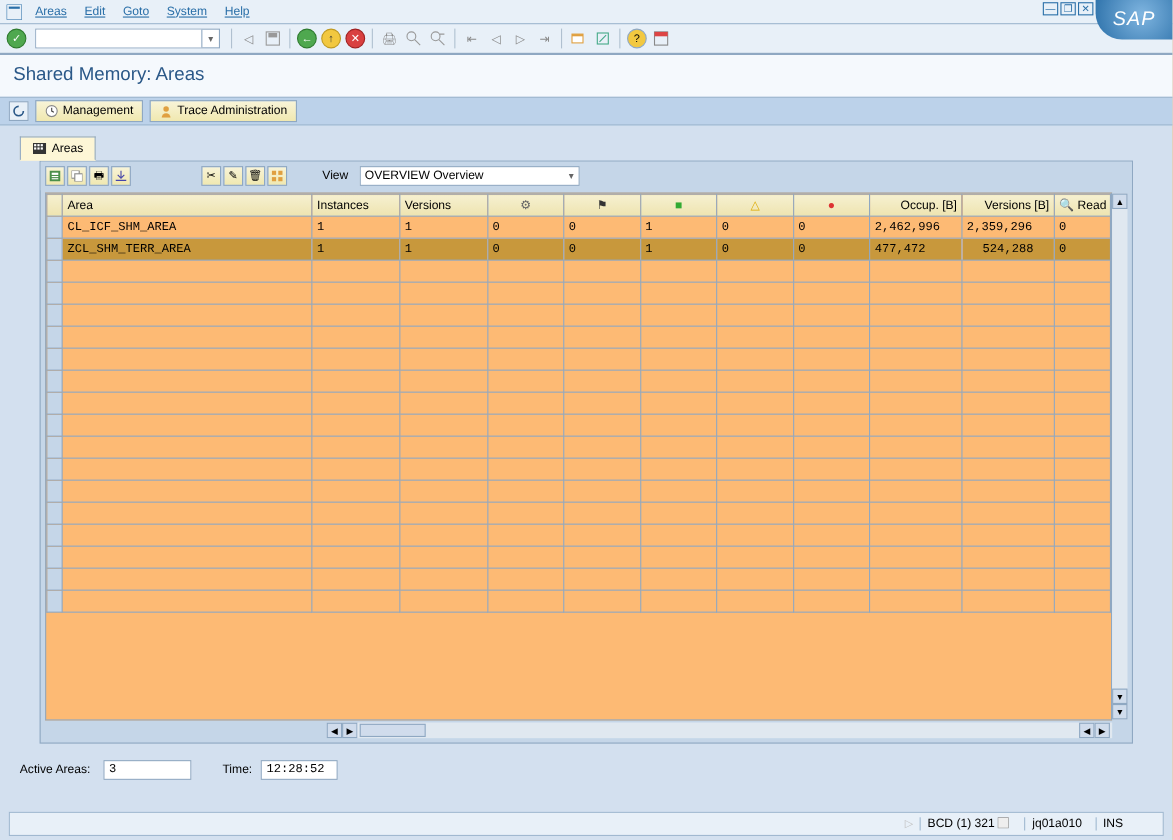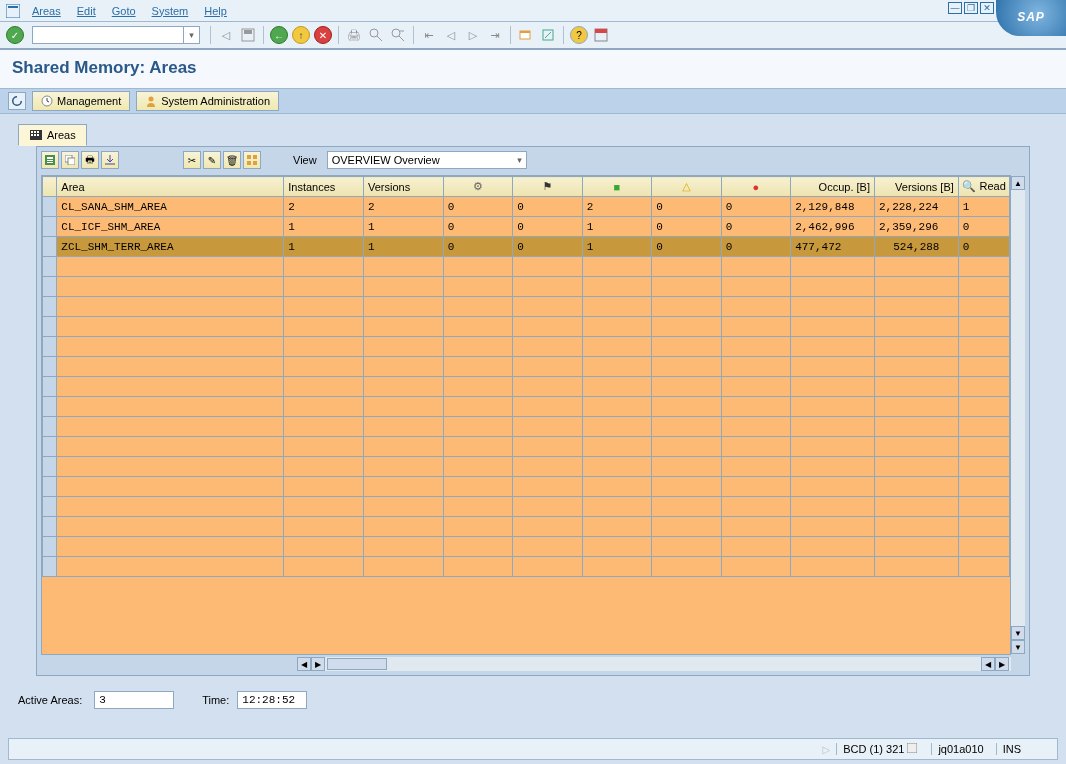--- a/index.html
+++ b/index.html
@@ -3,38 +3,38 @@
 <meta charset="utf-8">
 <style>
 * { box-sizing: border-box; margin: 0; padding: 0; font-family: Arial, sans-serif; }
 body { background: #d3e0ef; width: 1066px; height: 764px; overflow: hidden; position: relative; font-size: 11px; }
 
 
 .menubar { background: #e8f0f8; border-bottom: 1px solid #a0b8d0; height: 22px; display: flex; align-items: center; padding: 0 6px; position: relative; }
 .menubar .menu-icon { width: 14px; height: 14px; margin-right: 4px; color: #2a6fa8; }
 .menubar .menu-item { color: #2a6fa8; padding: 2px 8px; cursor: pointer; text-decoration: underline; }
 .menubar .sap-logo { position: absolute; right: 0; top: -2px; width: 70px; height: 38px; background: radial-gradient(circle at 60% 40%, #7fb5e0, #2a6fa8); border-radius: 0 0 0 24px; display: flex; align-items: center; justify-content: center; }
-.menubar .sap-logo .text { color: #fff; font-weight: bold; font-size: 12px; letter-spacing: 1px; font-style: italic; }
+.menubar .sap-logo .text { color: #fff; font-weight: normal; font-size: 18px; letter-spacing: 1px; font-style: italic; }
 .window-controls { position: absolute; right: 72px; top: 2px; display: flex; gap: 2px; }
 .window-controls span { width: 14px; height: 12px; border: 1px solid #2a6fa8; color: #2a6fa8; font-size: 9px; display: flex; align-items: center; justify-content: center; background: #e8f0f8; }
 
 
 .toolbar { height: 28px; background: #e8f0f8; border-bottom: 2px solid #8fa8c2; display: flex; align-items: center; padding: 0 6px; gap: 4px; }
 .tb-btn { width: 18px; height: 18px; border: 1px solid #8fa8c2; border-radius: 50%; display: flex; align-items: center; justify-content: center; background: #fff; cursor: pointer; font-size: 10px; }
 .tb-green { background: #4fa84f; color: #fff; border-color: #2d7a2d; }
 .tb-yellow { background: #f2c840; color: #333; border-color: #c09a20; }
 .tb-red { background: #d94040; color: #fff; border-color: #a02020; }
 .tb-sep { width: 1px; height: 18px; background: #b0c0d0; margin: 0 2px; }
 .tb-flat { width: 18px; height: 18px; display: flex; align-items: center; justify-content: center; color: #8a8a8a; cursor: pointer; }
 .tb-input-wrap { display: flex; border: 1px solid #8fa8c2; background: #fff; margin: 0 4px; }
 .tb-input-wrap input { border: none; width: 150px; height: 16px; padding: 0 4px; outline: none; }
 .tb-input-wrap .dd { width: 16px; text-align: center; border-left: 1px solid #8fa8c2; color: #666; font-size: 9px; line-height: 16px; }
 
 
-.page-title { padding: 8px 12px 10px; font-size: 17px; font-weight: bold; color: #2a5888; background: #f5f9fd; }
+.page-title { padding: 8px 12px 10px; font-size: 17px; font-weight: normal; color: #2a5888; background: #f5f9fd; }
 
 
 .actionbar { height: 26px; background: #bcd2ea; border-top: 1px solid #a0b8d0; border-bottom: 1px solid #a0b8d0; display: flex; align-items: center; padding: 0 8px; gap: 6px; }
 .ab-btn { height: 20px; border: 1px solid #8fa8c2; background: linear-gradient(#f8f4d8, #f0e8b0); padding: 0 8px; display: flex; align-items: center; gap: 4px; cursor: pointer; font-size: 11px; }
 .ab-icon { width: 18px; height: 18px; border: 1px solid #8fa8c2; background: #e8f0f8; display: flex; align-items: center; justify-content: center; cursor: pointer; }
 
 
 .tabs-wrap { padding: 10px 18px 0; }
 .tabs { display: flex; }
 .tab { padding: 4px 10px; border: 1px solid #8fa8c2; background: #f0e8c8; display: flex; align-items: center; gap: 4px; cursor: pointer; font-size: 11px; border-bottom: none; }
@@ -193,21 +193,21 @@
       </span>
     <span>Management</span>
   </button>
   <button class="ab-btn">
     <span>
         <svg width="12" height="12">
           <circle cx="6" cy="4" r="2.5" fill="#e0a040"></circle>
           <path d="M2 12a4 4 0 0 1 8 0" fill="#e0a040"></path>
         </svg>
       </span>
-    <span>System Administration</span>
+    <span>Trace Administration</span>
   </button>
 </div>
 
 <div class="tabs-wrap">
   <div class="tabs">
     <div class="tab active">
       <span class="tab-icon">
           <svg width="12" height="10">
             <rect width="12" height="10" fill="#333"></rect>
             <rect x="1" y="1" width="2" height="2" fill="#fff"></rect>
@@ -289,34 +289,20 @@
             <th class="hdr-icon"><span style="color:#333">⚑</span></th>
             <th class="hdr-icon"><span style="color:#3a3">■</span></th>
             <th class="hdr-icon"><span style="color:#da0">△</span></th>
             <th class="hdr-icon"><span style="color:#d33">●</span></th>
             <th style="text-align:right">Occup. [B]</th>
             <th style="text-align:right">Versions [B]</th>
             <th><span>🔍</span> <span>Read</span></th>
           </tr>
         </thead>
         <tbody id="tbody">
-        <tr>
-              <td class="row-marker"></td>
-              <td>CL_SANA_SHM_AREA</td>
-              <td>2</td>
-              <td>2</td>
-              <td>0</td>
-              <td>0</td>
-              <td>2</td>
-              <td>0</td>
-              <td>0</td>
-              <td style="text-align: left;">2,129,848</td>
-              <td style="text-align: left;">2,228,224</td>
-              <td>1</td>
-            </tr>
             <tr>
               <td class="row-marker"></td>
               <td>CL_ICF_SHM_AREA</td>
               <td>1</td>
               <td>1</td>
               <td>0</td>
               <td>0</td>
               <td>1</td>
               <td>0</td>
               <td>0</td>

